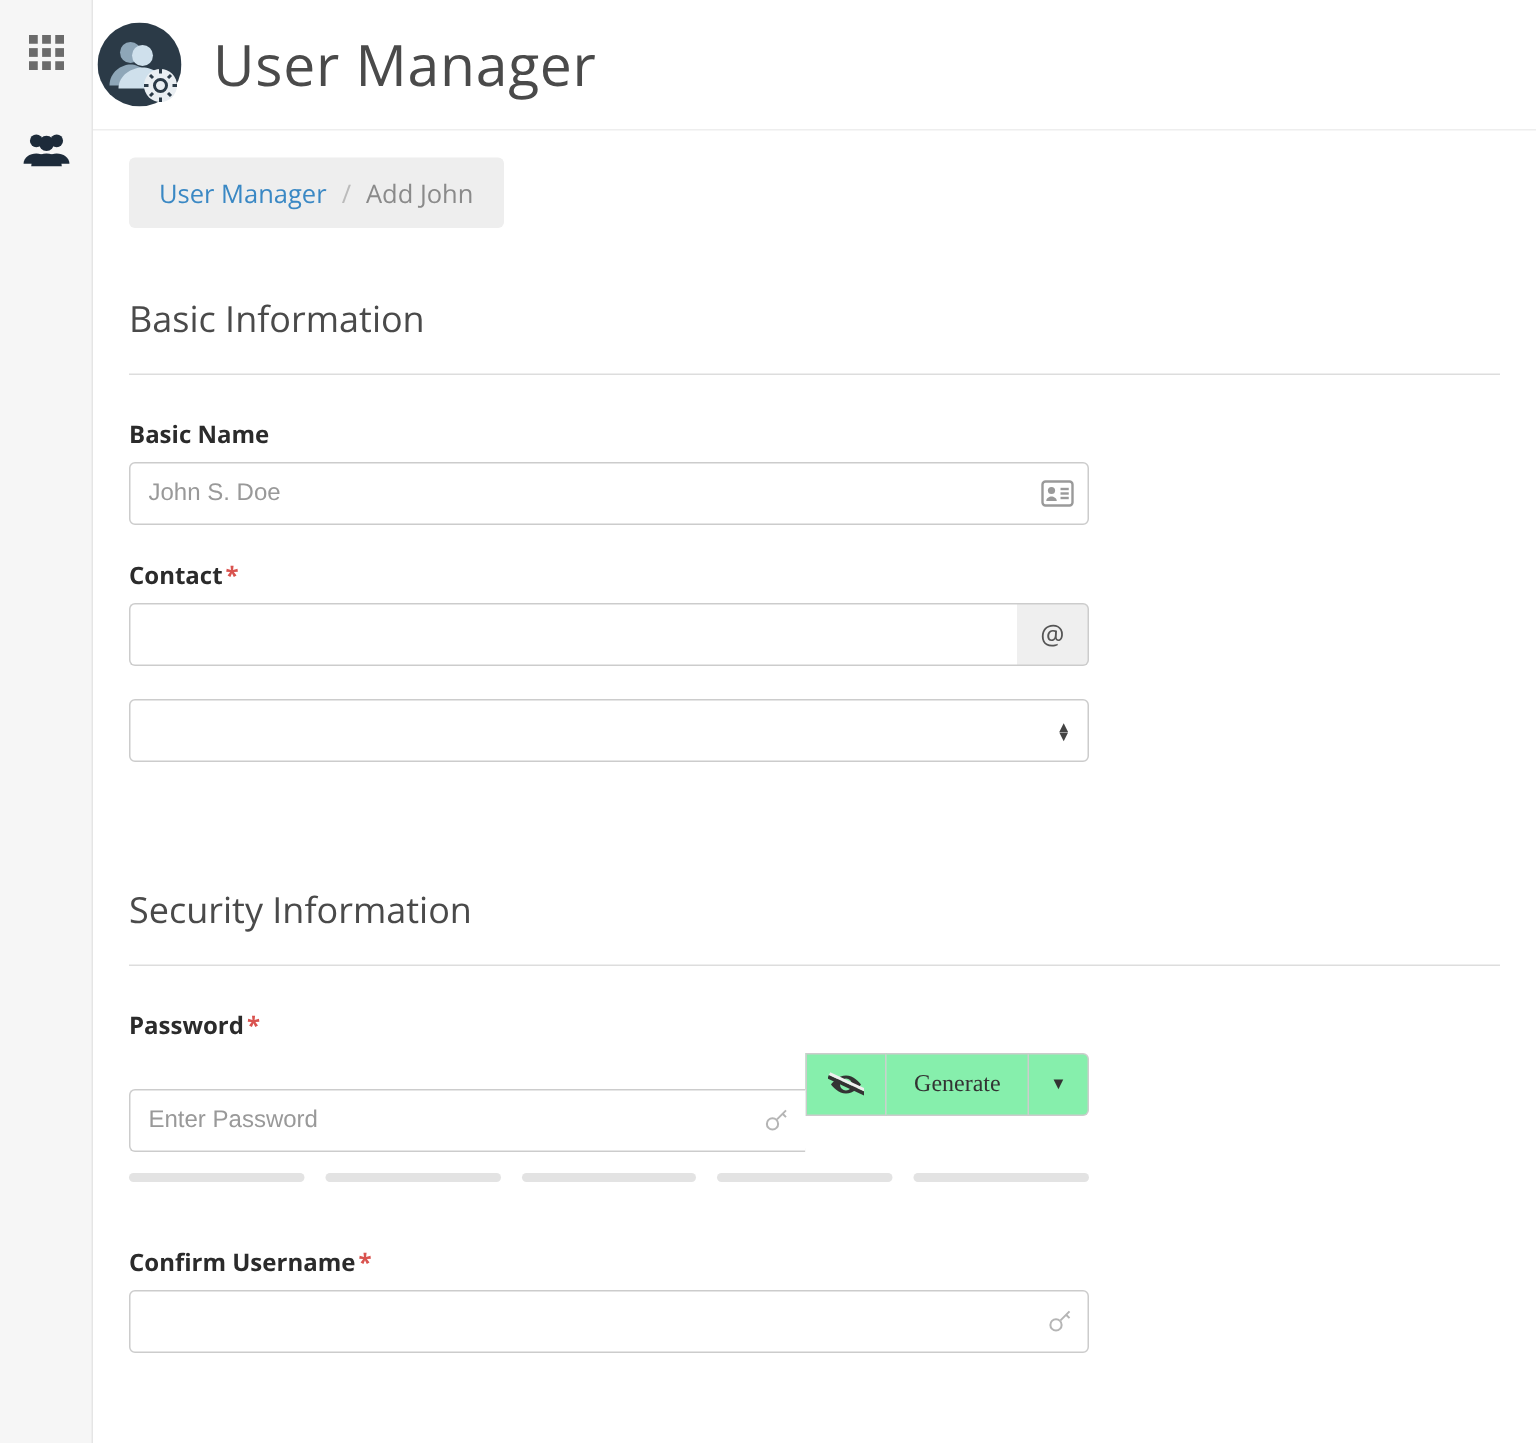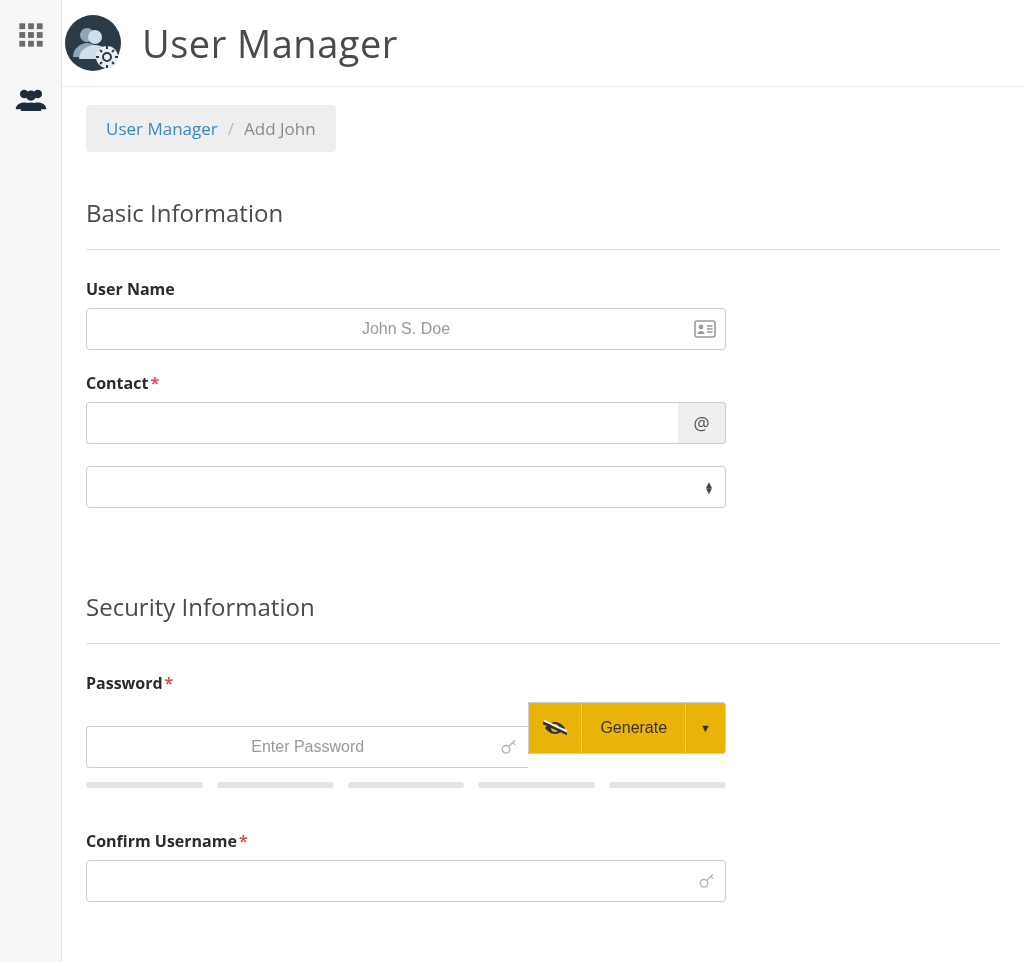--- a/index.html
+++ b/index.html
@@ -96,21 +96,20 @@
   }
   .text-input, .select-input {
     width:100%;
     height:42px;
     border:1px solid #ccc;
     border-radius:4px;
     padding: 0 12px;
     font-size:16px;
     color:#555;
     background:#fff;
-    text-align:center;
   }
   .text-input::placeholder { color:#999; }
 
   
   .input-with-icon { position:relative; }
   .input-with-icon .inner-icon {
     position:absolute; right:10px; top:50%; transform:translateY(-50%);
     color:#9a9a9a; pointer-events:none;
   }
 
@@ -136,27 +135,28 @@
     position:absolute; right:12px; top:50%; transform:translateY(-50%);
     color:#444; pointer-events:none;
     display:flex; flex-direction:column; line-height:6px; font-size:10px;
   }
 
   
   .pwd-row { display:flex; gap:0; width:640px; max-width:640px; }
   .pwd-row .input-with-icon { flex:1;margin-top:24px; }
   .pwd-row .input-with-icon .text-input { border-top-right-radius:0; border-bottom-right-radius:0; border-right:none;}
   .btn {
-    height:52px;
+    height:42px;
     border:1px solid #ccc;
-    background:#eab308;
+    background:#86efac;
     display:flex; align-items:center; justify-content:center;
     font-size:16px; color:#333;
     padding: 0 18px;
     cursor:pointer;
+    font-family:Liberation Serif, serif;
   }
   .btn + .btn, .btn + .btn-caret { border-left:none; }
   .btn.icon-only { padding:0 14px; }
   .btn.last { border-top-right-radius:4px; border-bottom-right-radius:4px; }
 
   
   .strength { display:flex; gap:14px; margin-top:14px; max-width:640px; }
   .strength .bar { flex:1; height:6px; border-radius:3px; background:#e3e3e3; }
 
   
@@ -230,21 +230,21 @@
       <div class="breadcrumb">
         <a href="#">User Manager</a>
         <span class="sep">/</span>
         <span>Add John</span>
       </div>
 
       
       <h2 class="section-title">Basic Information</h2>
 
       <div class="form-group">
-        <label class="form-label">User Name</label>
+        <label class="form-label">Basic Name</label>
         <div class="input-with-icon">
           <input type="text" class="text-input" placeholder="John S. Doe" style="">
           <span class="inner-icon">
             <svg width="22" height="18" viewBox="0 0 22 18" fill="none" stroke="#9a9a9a" stroke-width="1.6">
               <rect x="1" y="1" width="20" height="16" rx="2"></rect>
               <circle cx="7" cy="7" r="2.4" fill="#9a9a9a" stroke="none"></circle>
               <path d="M3.5 14c0-2 2-3 3.5-3s3.5 1 3.5 3" fill="#9a9a9a" stroke="none"></path>
               <line x1="13" y1="6" x2="18.5" y2="6"></line>
                 <line x1="13" y1="9" x2="18.5" y2="9"></line>
                 <line x1="13" y1="12" x2="18.5" y2="12"></line>

